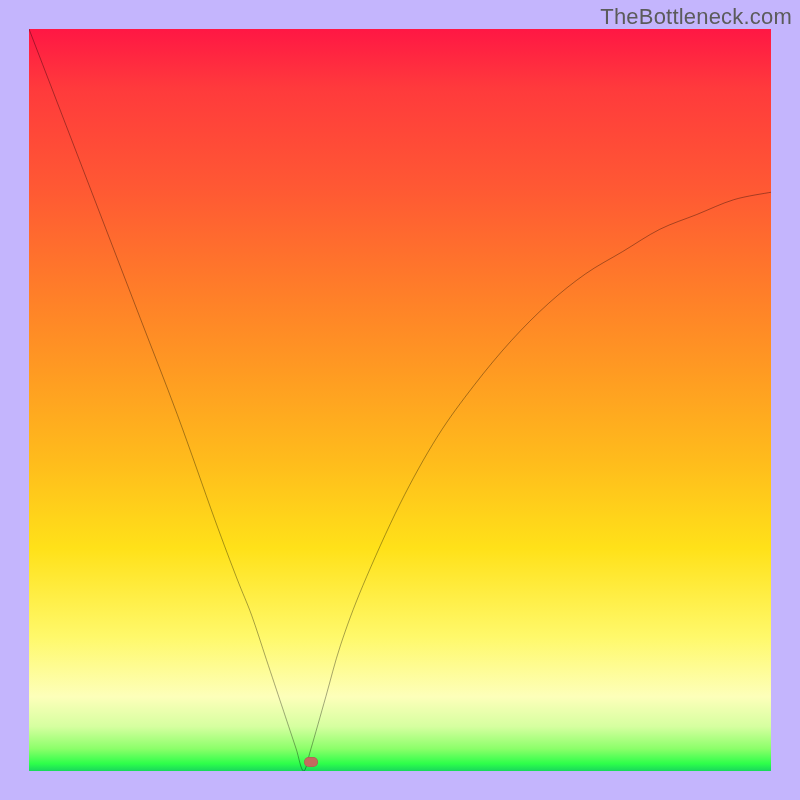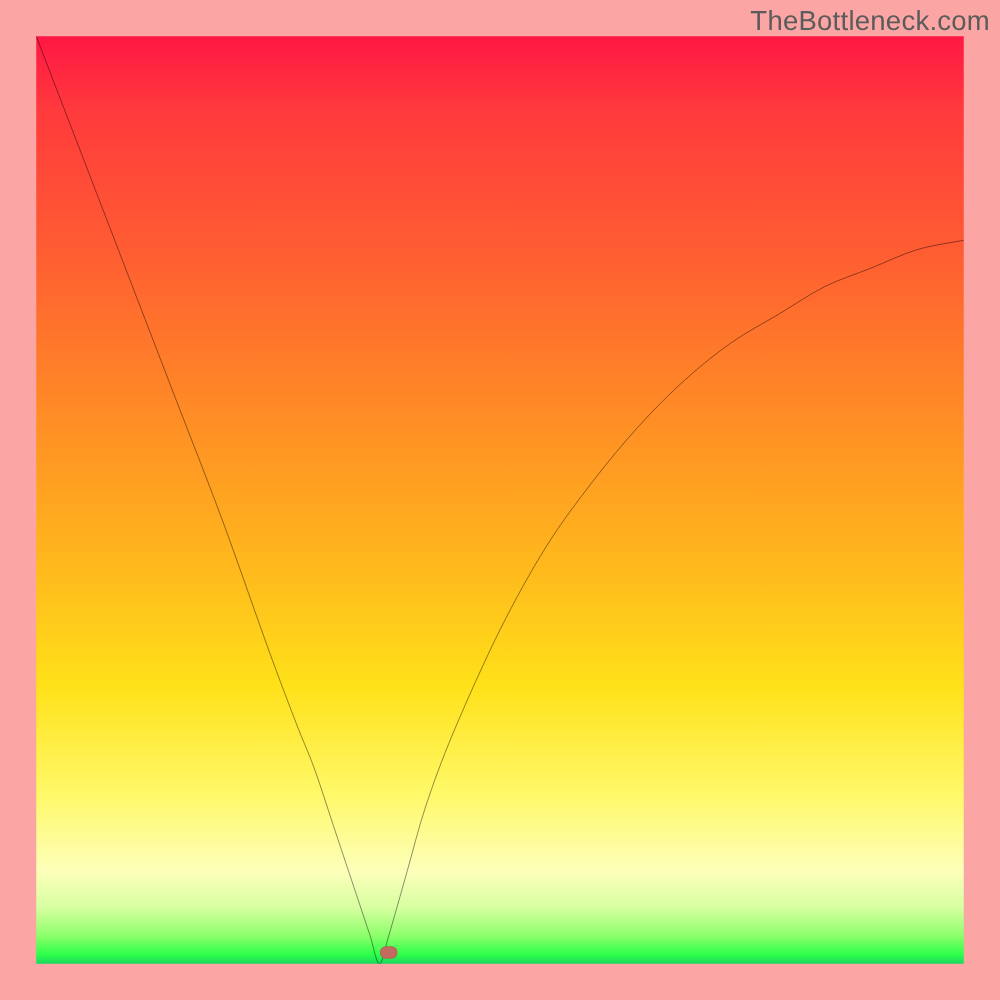--- a/index.html
+++ b/index.html
@@ -8,21 +8,21 @@
     width: 800px;
     height: 800px;
     background: #000;
     overflow: hidden;
     font-family: Arial, Helvetica, sans-serif;
   }
   .frame {
     position: relative;
     width: 800px;
     height: 800px;
-    background: #fca5a5;
+    background: #c4b5fd;
   }
   .plot-area {
     position: absolute;
     left: 29px;
     top: 29px;
     width: 742px;
     height: 742px;
     
     background: linear-gradient(
       to bottom,

